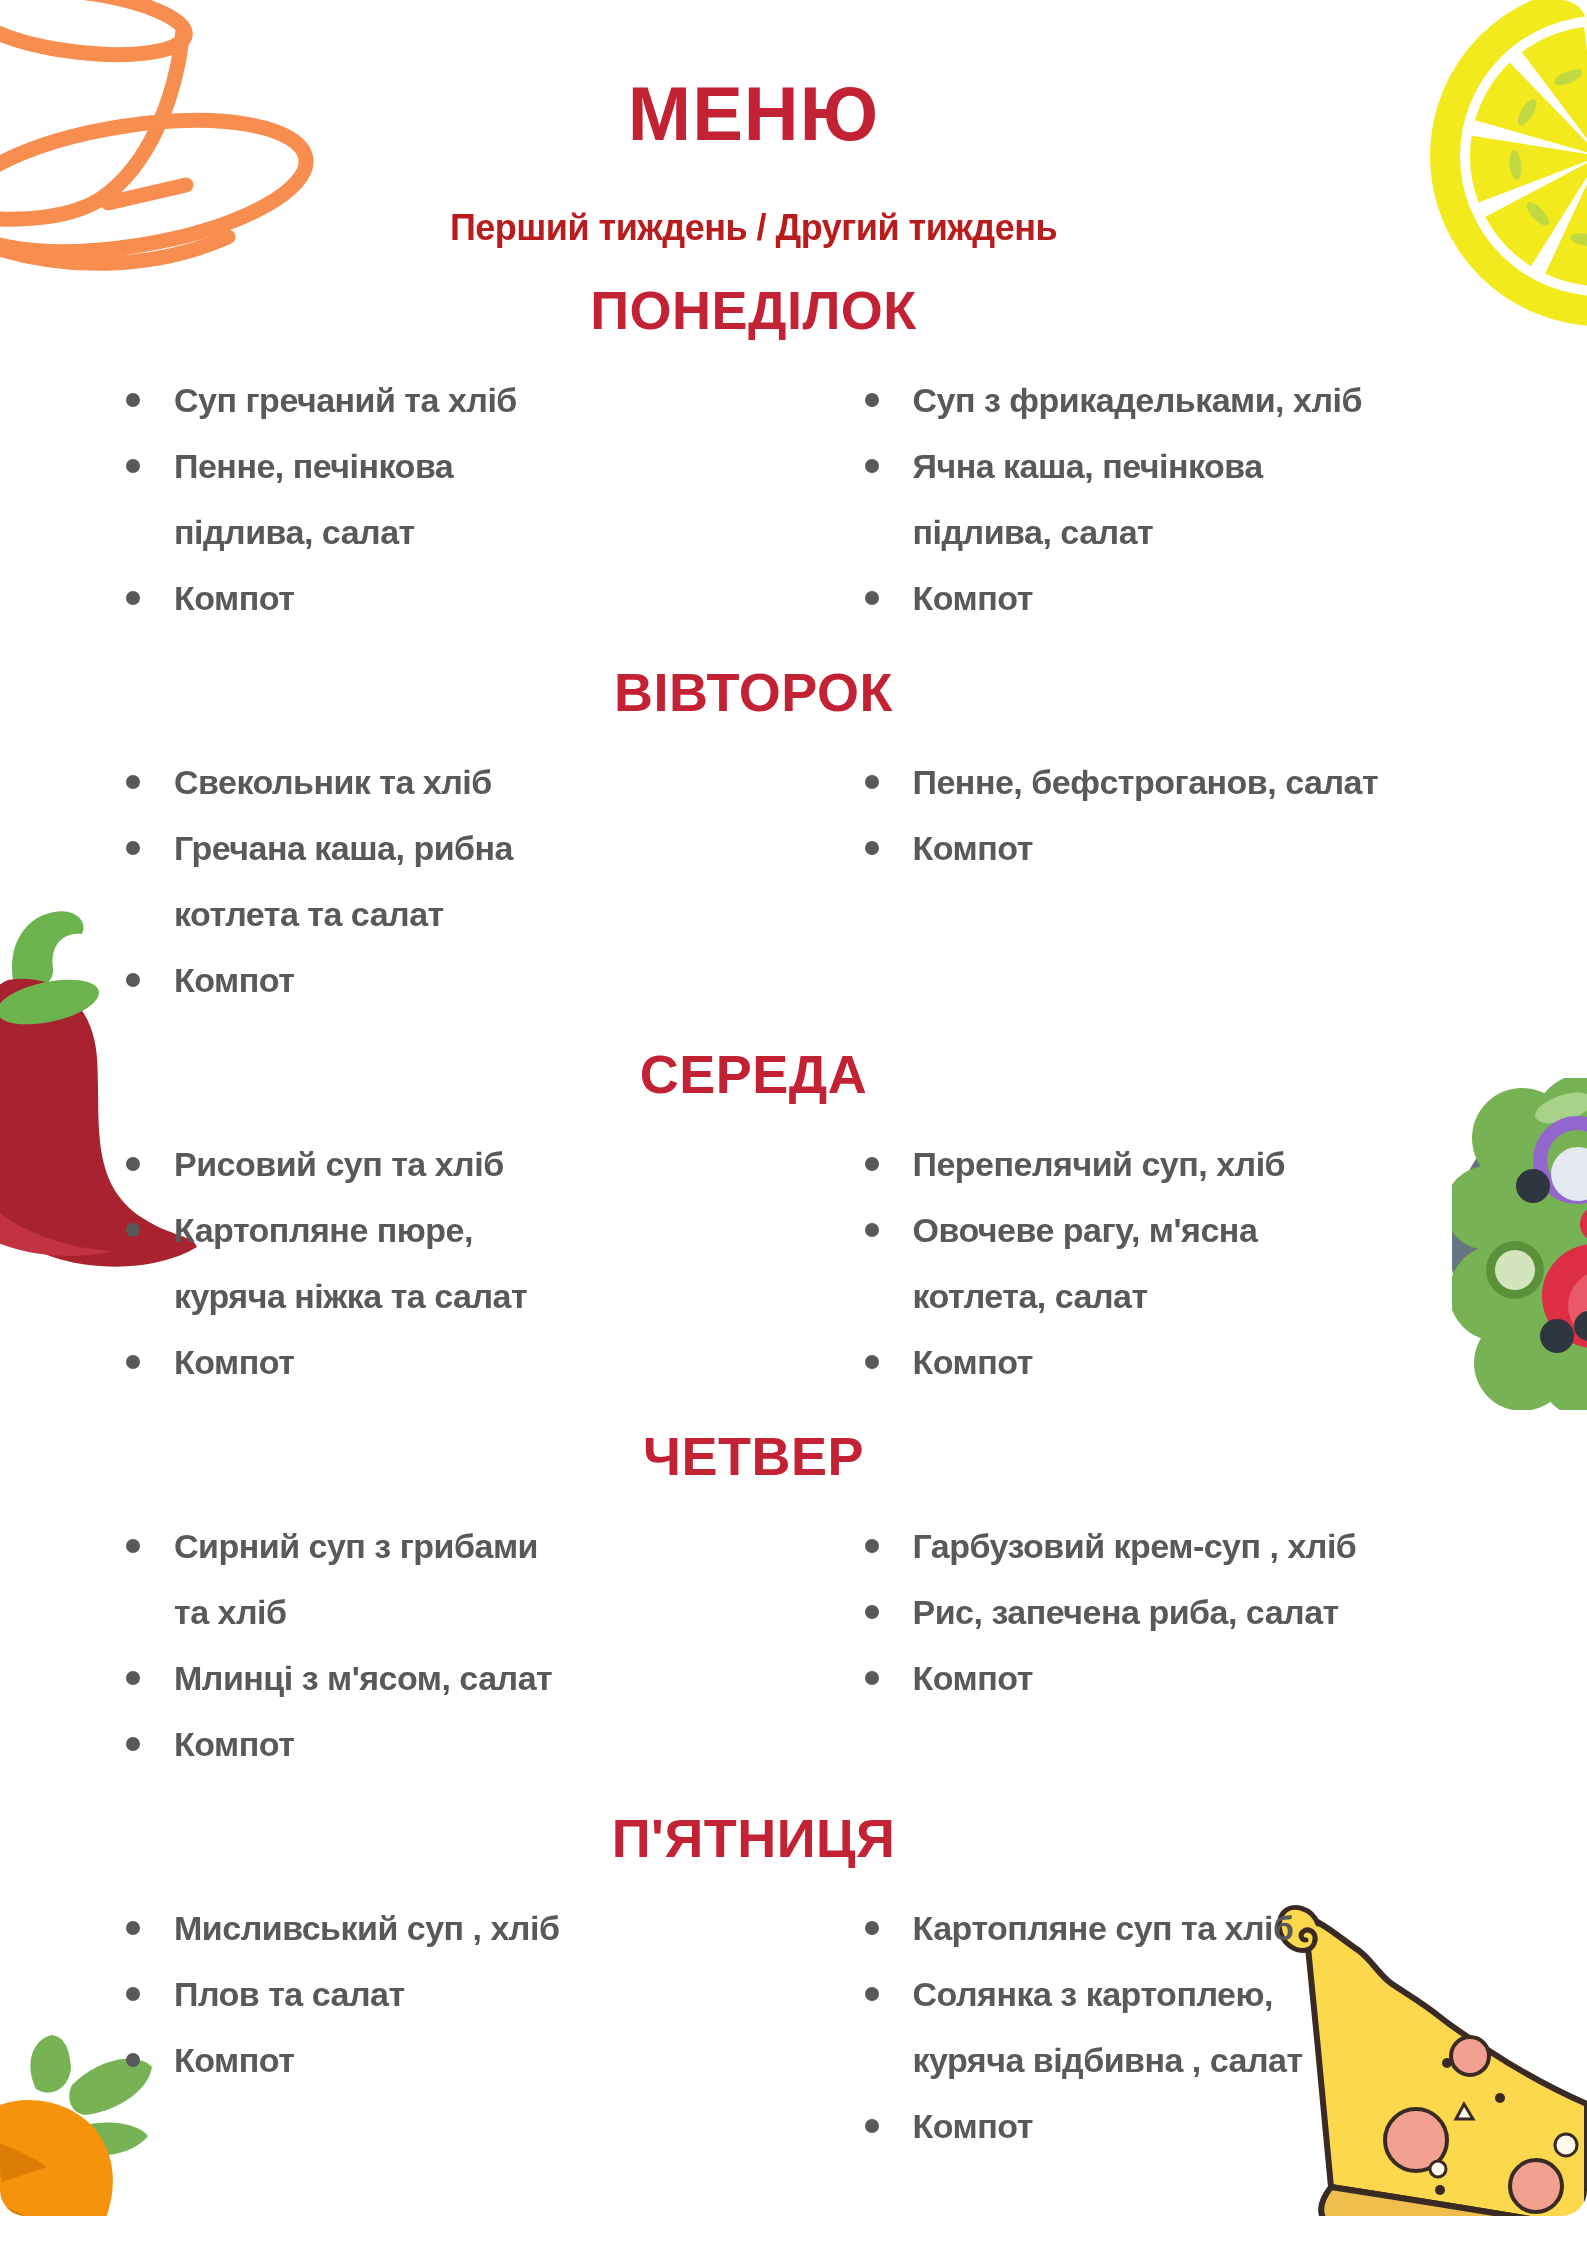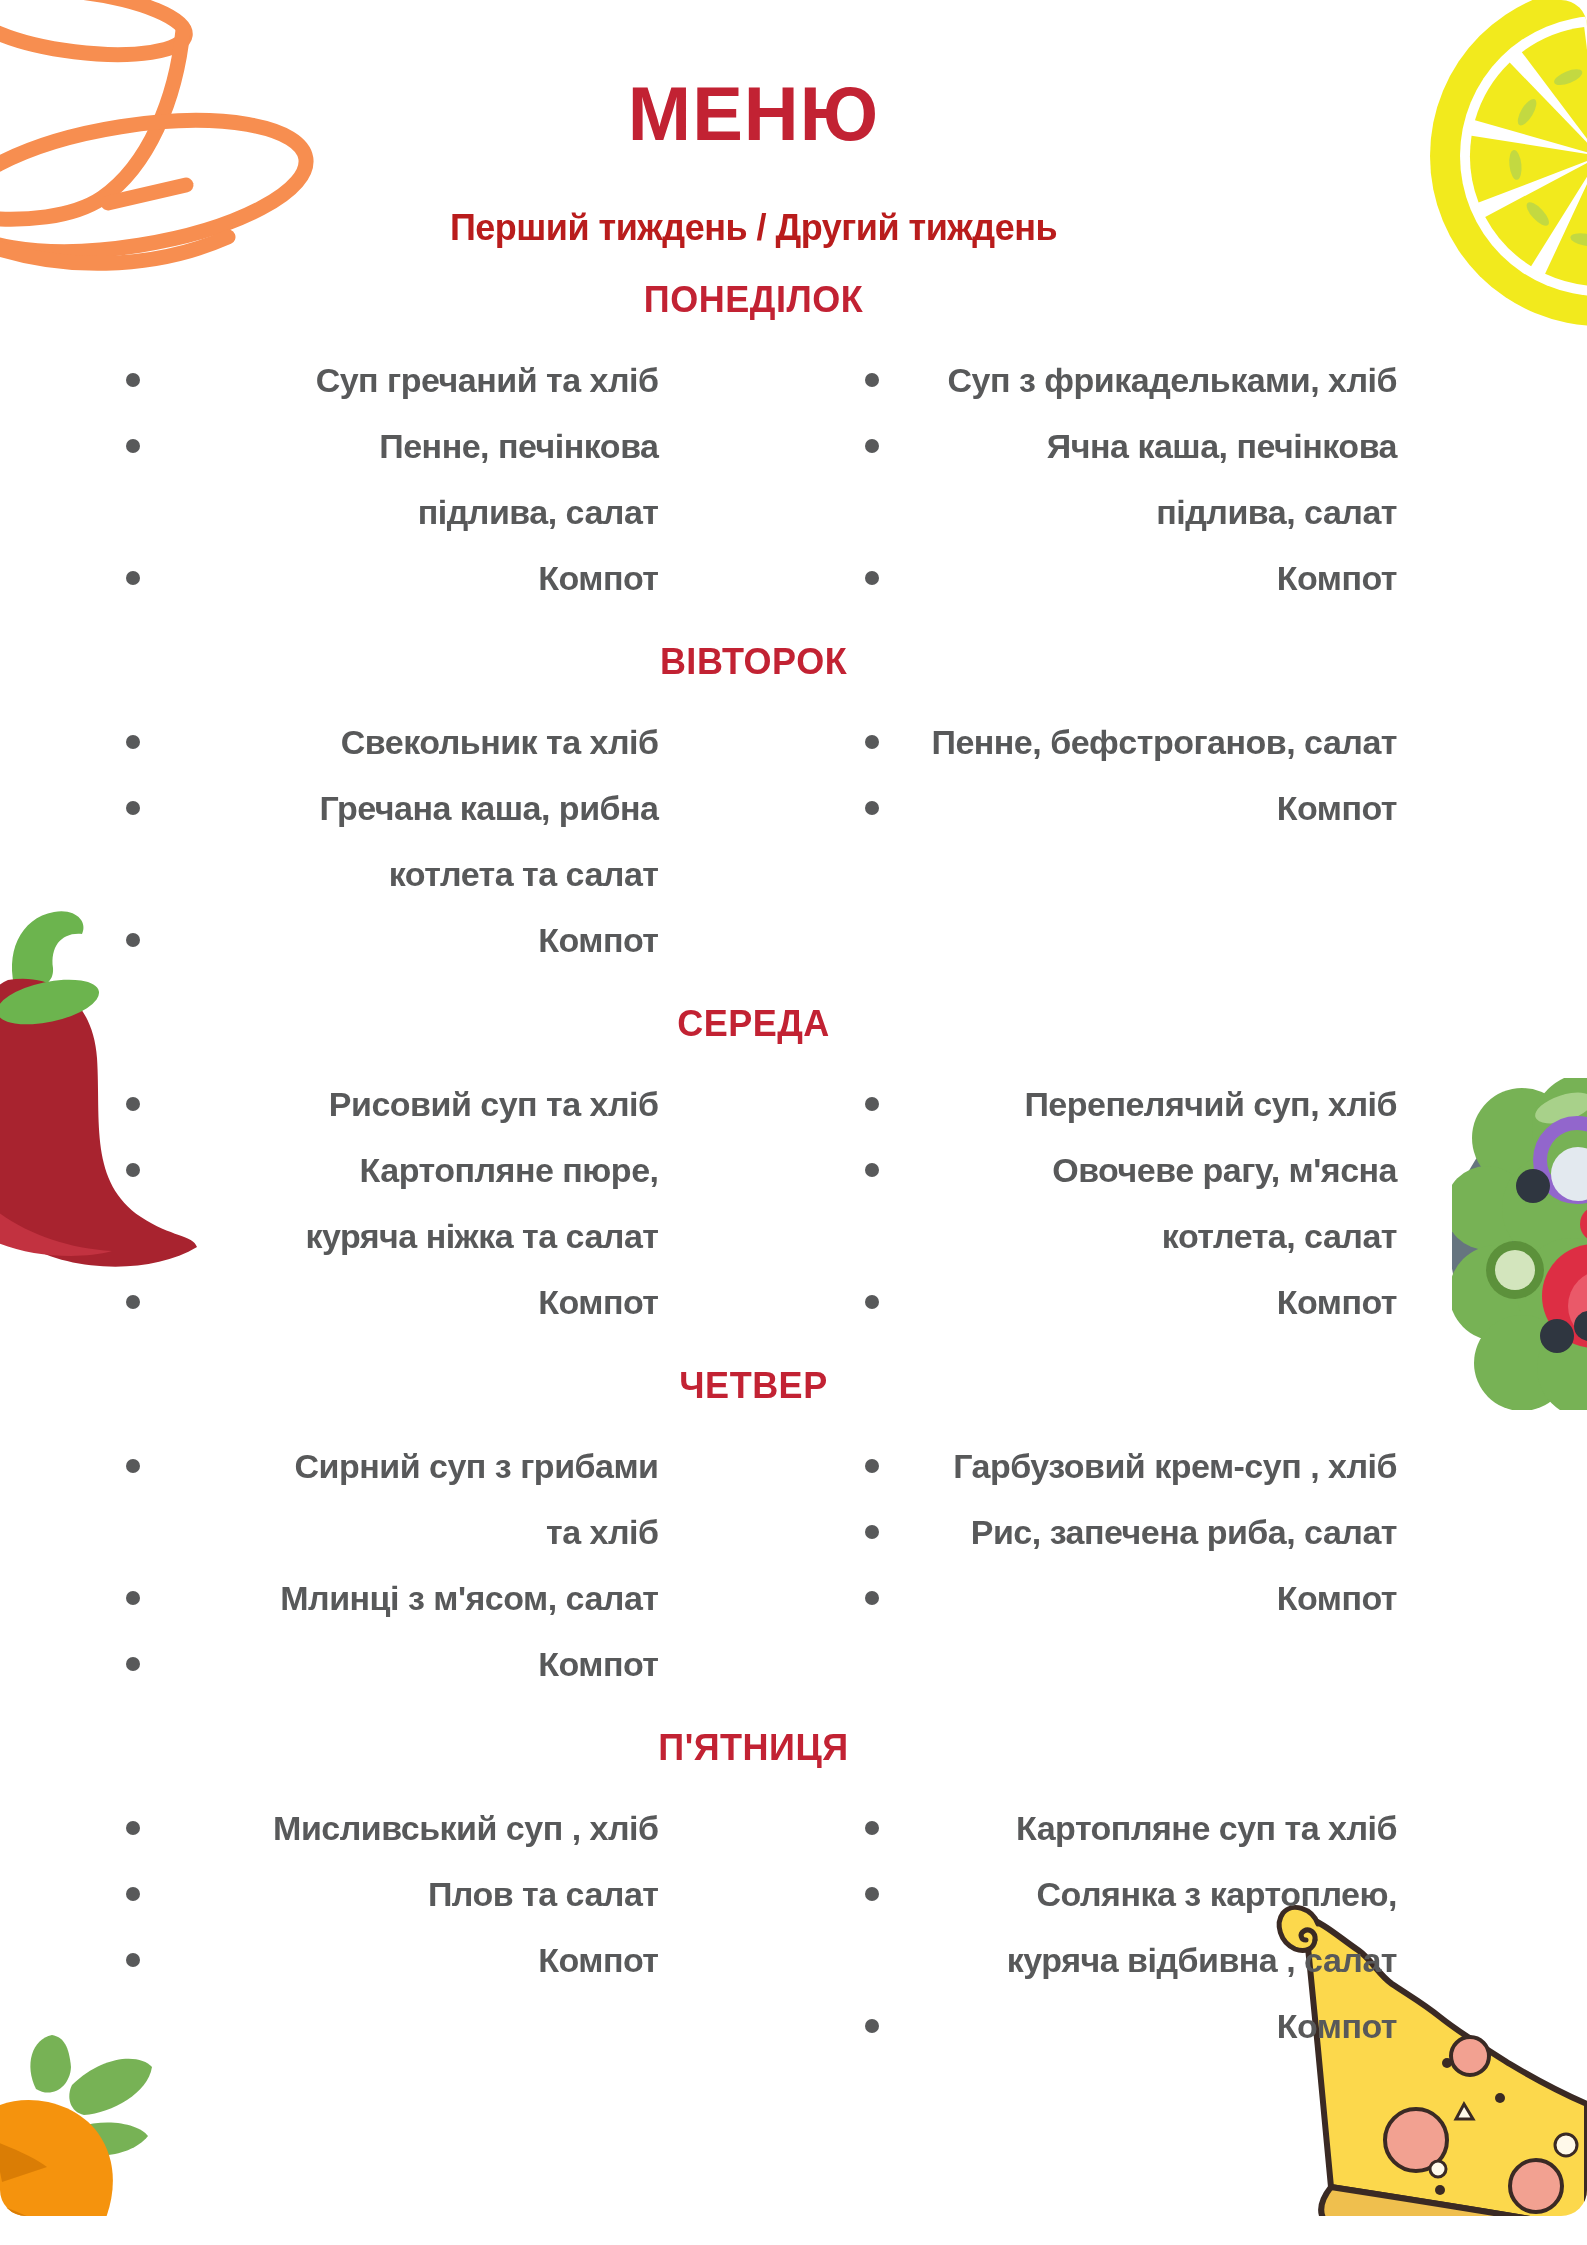--- a/index.html
+++ b/index.html
@@ -28,21 +28,21 @@
   .subtitle{
     margin:50px 0 0 0;
     color:#b91c1c;
     font-size:36px;
     font-weight:700;
     letter-spacing:-0.5px;
   }
   .day-header{
     margin:30px 0 26px 0;
     color:#C22233;
-    font-size:36px;
+    font-size:54px;
     font-weight:800;
     letter-spacing:0.5px;
   }
   .columns{
     display:grid;
     grid-template-columns:1fr 1fr;
     column-gap:150px;
     text-align:left;
   }
   .menu-item{
@@ -54,21 +54,21 @@
   }
   .menu-item .dot{
     position:absolute;
     left:36px;top:26px;
     width:14px;height:14px;
     border-radius:50%;
     background:#58595A;
   }
   .menu-item .txt{
     display:block;
-    text-align:right;
+    text-align:left;
     margin:0 20px 0 84px;
     white-space:pre-line;
     letter-spacing:-0.5px;
   }
   .deco{position:absolute;z-index:1;}
   #deco-cup{left:-10px;top:-10px;}
   #deco-lemon{left:1410px;top:-12px;}
   #deco-chili{left:0;top:896px;}
   #deco-salad{left:1452px;top:1078px;}
   #deco-carrot{left:0;top:2033px;}

